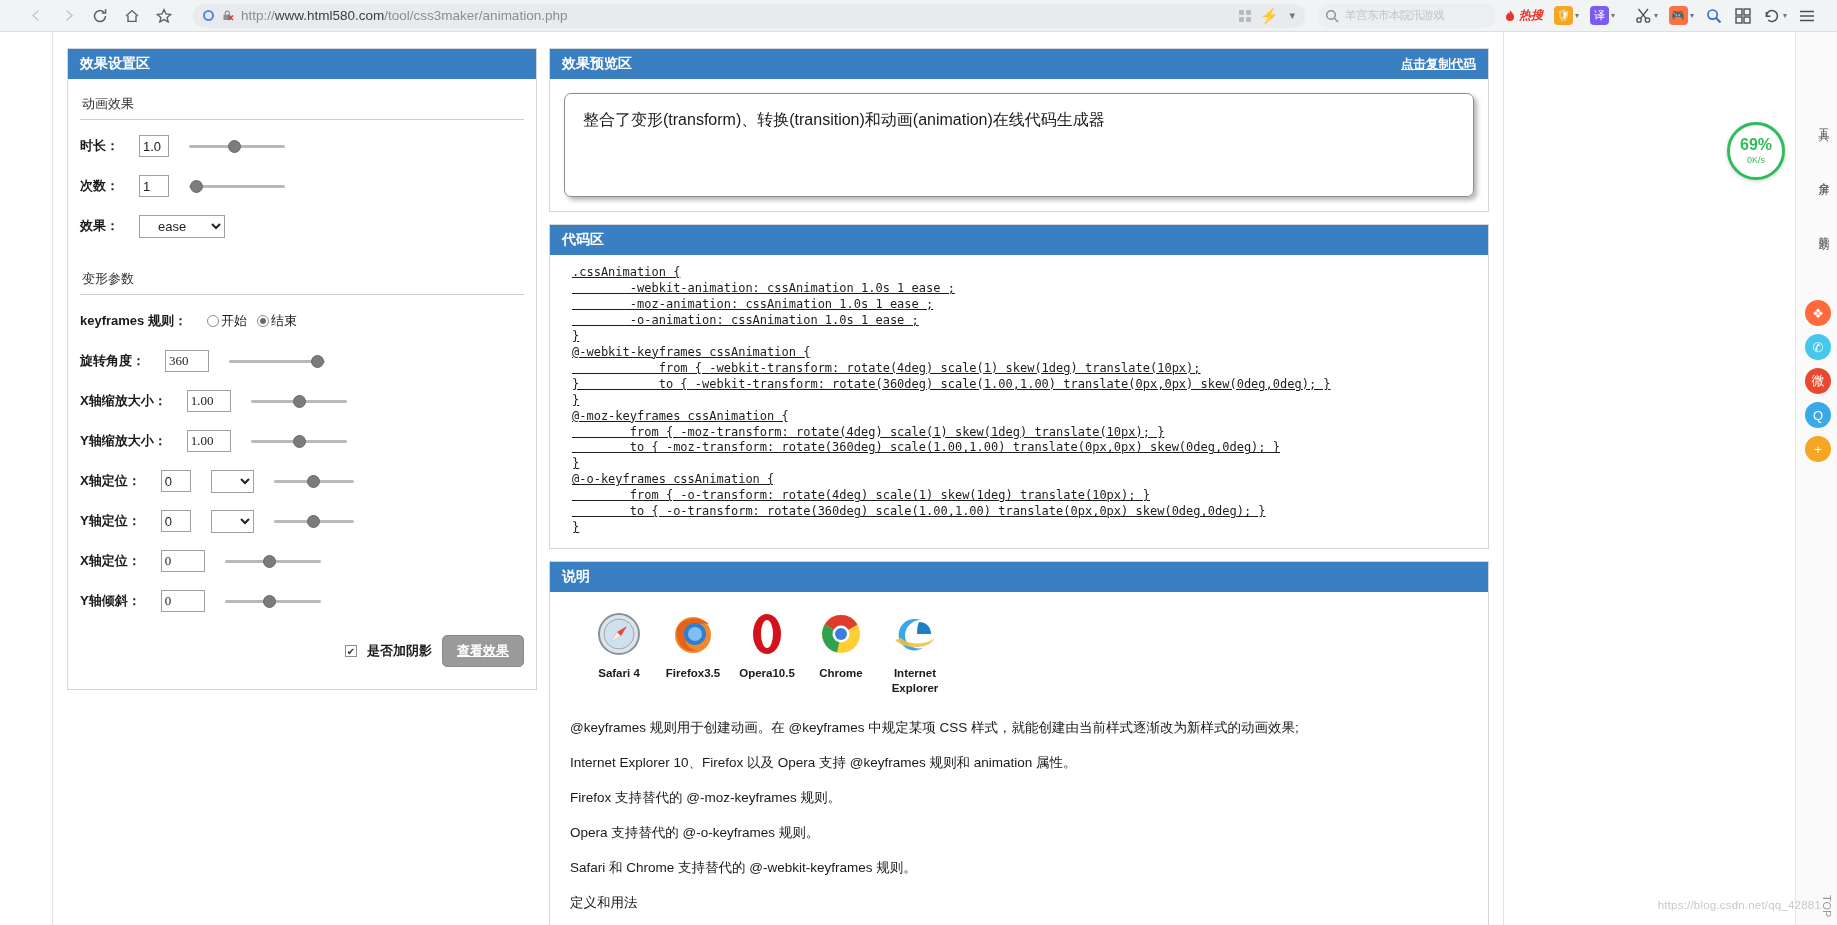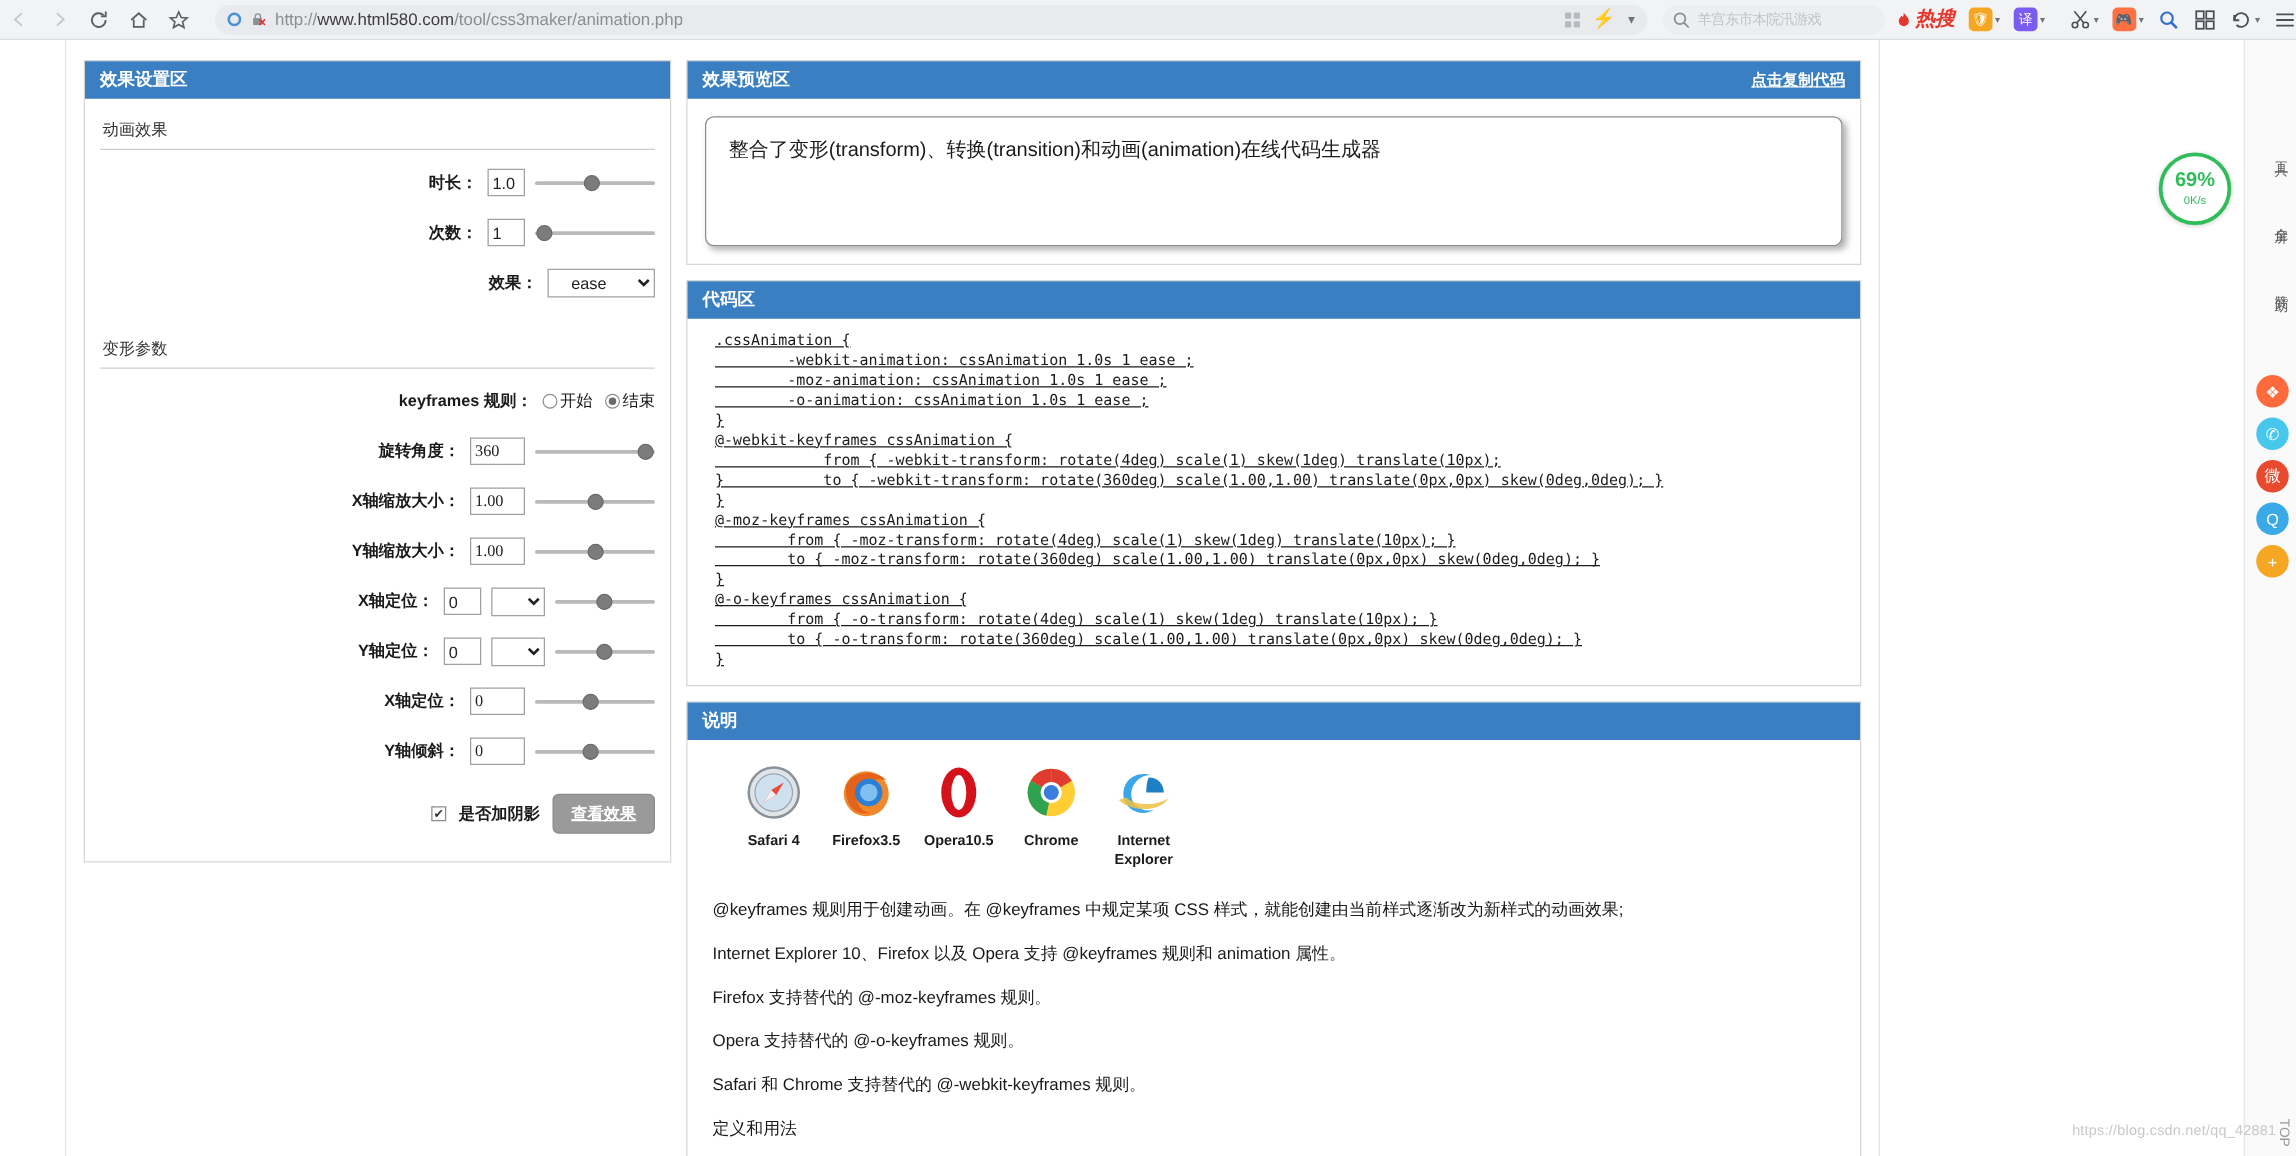--- a/index.html
+++ b/index.html
@@ -10,21 +10,21 @@
     background:#ffffff; overflow:hidden;
     font-size:13px; color:#222;
   }
 
   
   .chrome {
     height:32px; width:100%;
     background:#f2f3f5;
     border-bottom:1px solid #dcdee2;
     display:flex; align-items:center;
-    padding:0 0; gap:2px;
+    padding:0 21px; gap:2px;
   }
   .navbtn {
     width:30px; height:26px;
     display:flex; align-items:center; justify-content:center;
     color:#5b5f66; flex:none;
   }
   .navbtn.disabled { color:#c2c6cc; }
   .navbtn svg { display:block; }
 
   .urlbar {
@@ -52,21 +52,21 @@
   .searchbox {
     width:178px; height:24px; background:#eceef0; border-radius:12px;
     display:flex; align-items:center; padding:0 8px; gap:6px; flex:none;
   }
   .search-ph {
     font-size:11.5px; color:#bfc3c8; white-space:nowrap; overflow:hidden;
     letter-spacing:-0.5px;
   }
   .hot-badge {
     display:flex; align-items:center; gap:2px; flex:none;
-    font-size:16px; font-weight:bold; font-style:italic; color:#e8342b;
+    font-size:12px; font-weight:bold; font-style:italic; color:#e8342b;
     margin-left:6px;
   }
   .ext { display:flex; align-items:center; gap:2px; flex:none; margin-left:9px; }
   .ext-ico {
     width:19px; height:19px; border-radius:4px;
     display:flex; align-items:center; justify-content:center;
     font-size:11px; color:#fff; position:relative;
   }
   .ext-caret { font-size:8px; color:#70747a; }
   .tb-ico { color:#4c5056; display:flex; align-items:center; flex:none; margin-left:9px; }
@@ -89,22 +89,22 @@
   .panel-head .copy-link { color:#fff; font-size:12.5px; text-decoration:underline; font-weight:bold; }
 
   
   .left-col { width:470px; flex:none; }
   .settings-body { padding:10px 12px 22px 12px; }
   .section-title {
     font-size:13px; color:#333; padding:6px 2px 6px 2px;
     border-bottom:1px solid #cfcfcf; margin-bottom:6px;
   }
   .form-row {
-    display:flex; align-items:center; justify-content:flex-end;
-    gap:8px; height:40px;
+    display:flex; align-items:center; justify-content:flex-start;
+    gap:20px; height:40px;
   }
   .form-label { font-weight:bold; font-size:13px; color:#1a1a1a; white-space:nowrap; }
   input.txt {
     width:30px; height:22px; border:1px solid #a0a0a0; background:#fff;
     font-size:13px; padding:1px 3px; font-family:"Liberation Sans", sans-serif;
     color:#222;
   }
   input.txt.wide { width:44px;font-family:Liberation Serif, serif; }
   select.sel {
     height:23px; border:1px solid #a0a0a0; background:#fff; font-size:13px;

